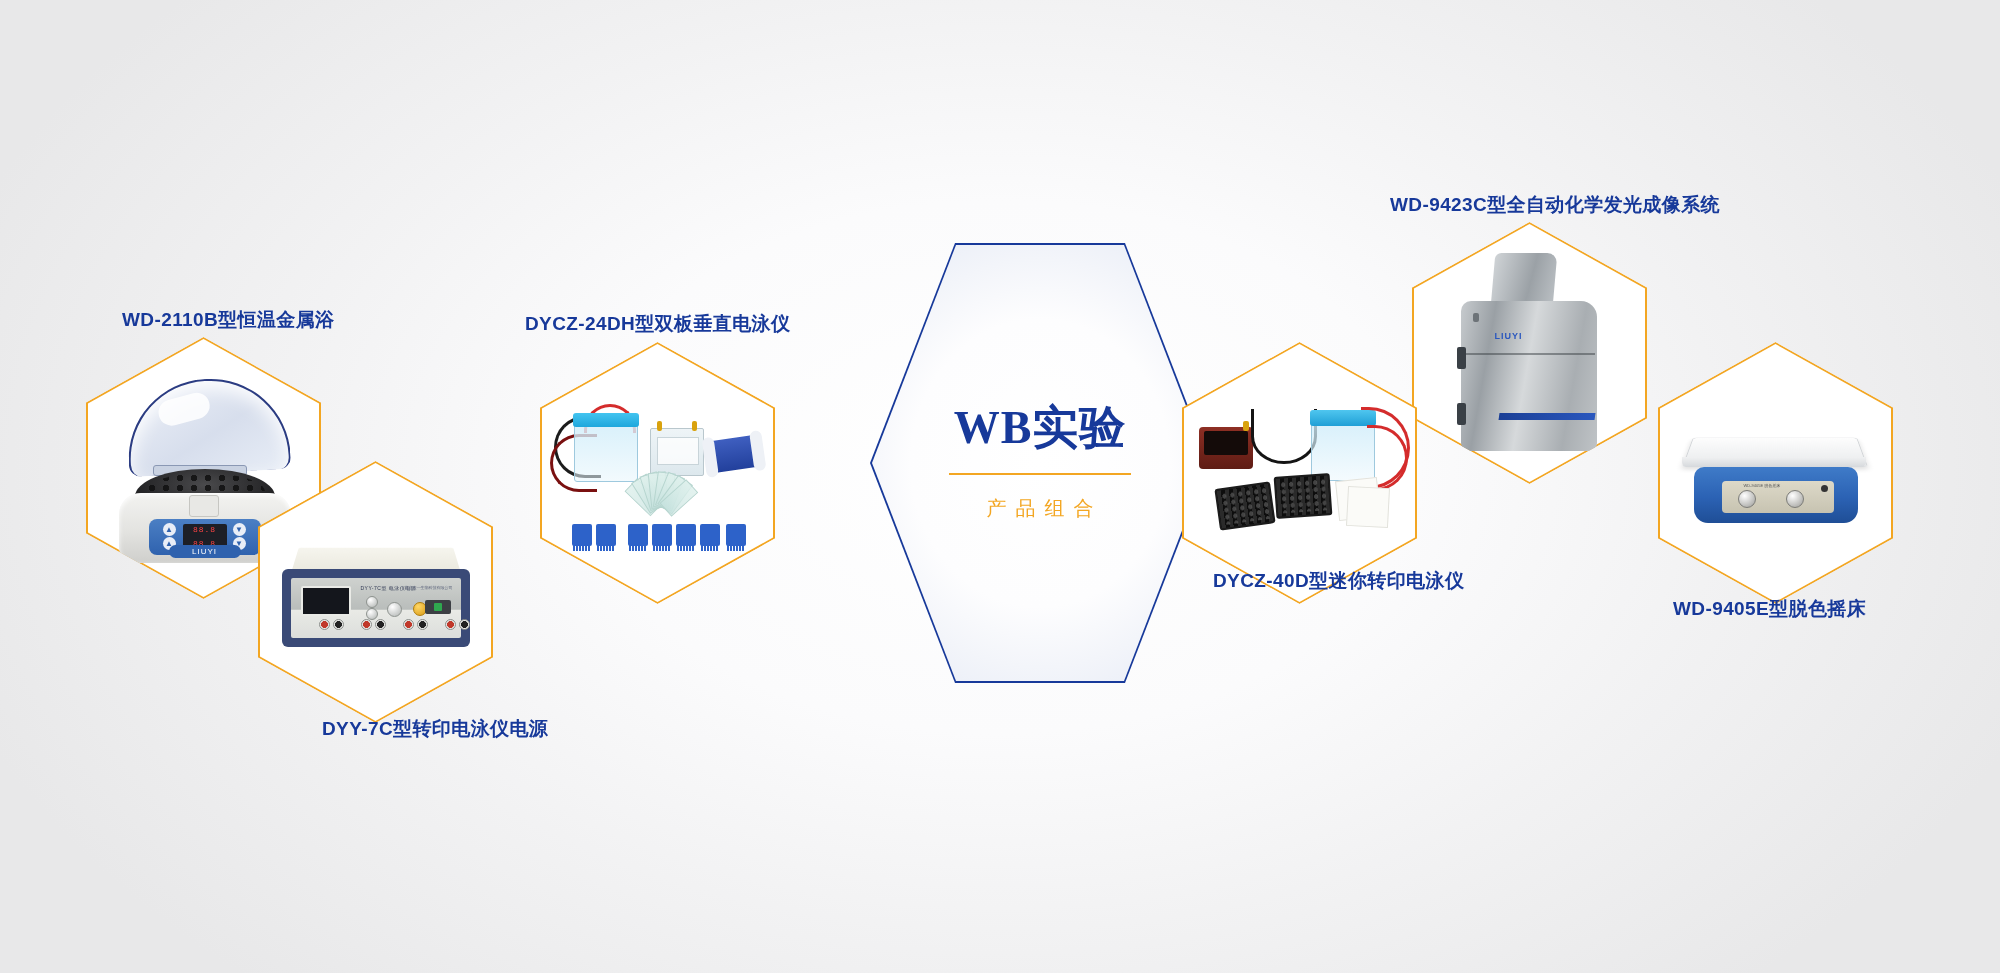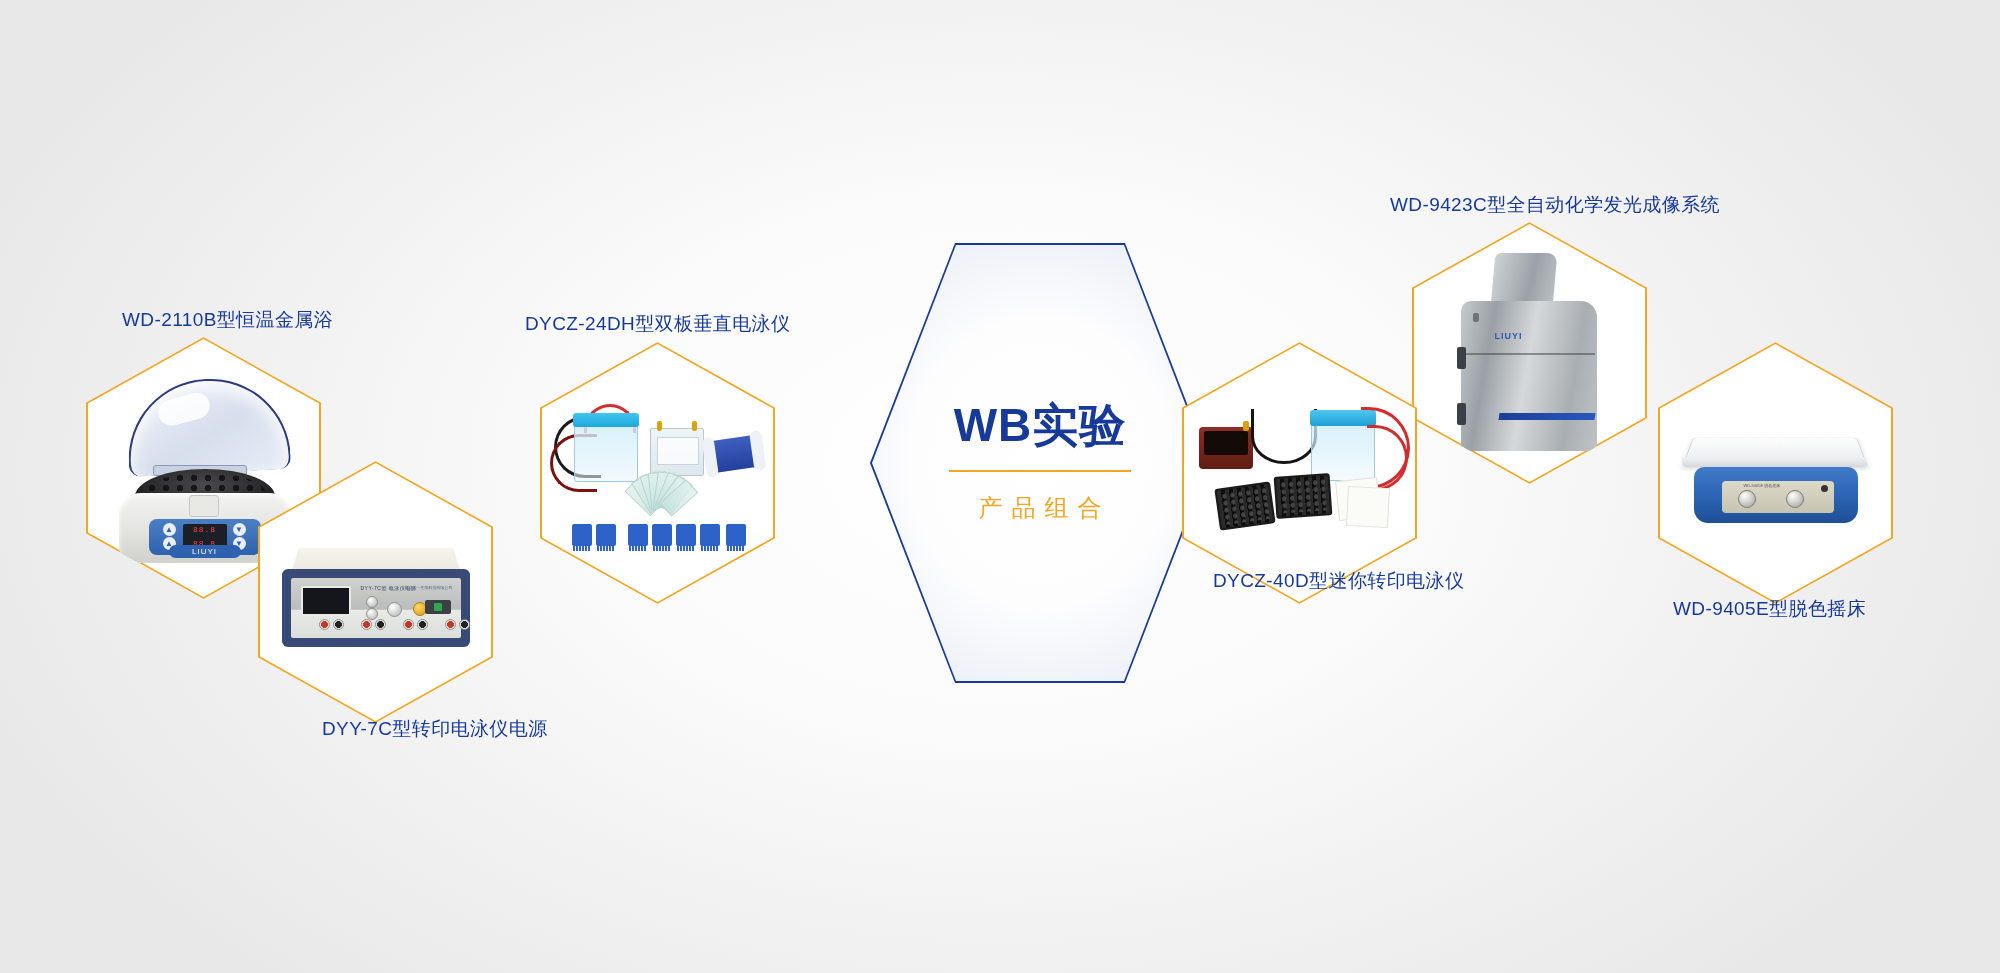--- a/index.html
+++ b/index.html
@@ -34,31 +34,32 @@
   .hex-photo{
     position:absolute;inset:0;
     display:flex;align-items:center;justify-content:center;
     overflow:hidden;
   }
 
   
   .node-label{
     position:absolute;
     color:#17399A;
-    font-weight:normal;
+    font-weight:bold;
     font-size:19px;
     letter-spacing:.4px;
     white-space:nowrap;
   }
 
   
   .center-hex{
     position:absolute;
     -webkit-clip-path:polygon(25% 0%,75% 0%,100% 50%,75% 100%,25% 100%,0% 50%);
     clip-path:polygon(25% 0%,75% 0%,100% 50%,75% 100%,25% 100%,0% 50%);
+    font-family:Liberation Serif, serif;
   }
   .center-ring{
     position:absolute;inset:0;background:#17399A;
   }
   .center-fill{
     position:absolute;left:2px;right:2px;top:2px;bottom:2px;
     background:
       radial-gradient(ellipse 70% 60% at 50% 50%, #ffffff 0%, #fdfdfe 55%, #f3f5fa 78%, #e9edf7 100%);
     -webkit-clip-path:polygon(25% 0%,75% 0%,100% 50%,75% 100%,25% 100%,0% 50%);
     clip-path:polygon(25% 0%,75% 0%,100% 50%,75% 100%,25% 100%,0% 50%);
@@ -68,21 +69,21 @@
     align-items:center;justify-content:center;
   }
   .center-title{
     color:#17399A;font-size:46px;font-weight:bold;letter-spacing:1px;
     line-height:1;
   }
   .center-rule{
     width:182px;height:2px;background:#F3A622;margin:22px 0 20px 0;
   }
   .center-sub{
-    color:#F3A622;font-size:24px;letter-spacing:9px;font-weight:normal;
+    color:#F3A622;font-size:20px;letter-spacing:9px;font-weight:normal;
     padding-left:9px;
   }
 
   
   .prod{position:relative;}
 
   
   .mb{width:186px;height:190px;}
   .mb .lid{
     position:absolute;left:16px;top:6px;width:158px;height:92px;

